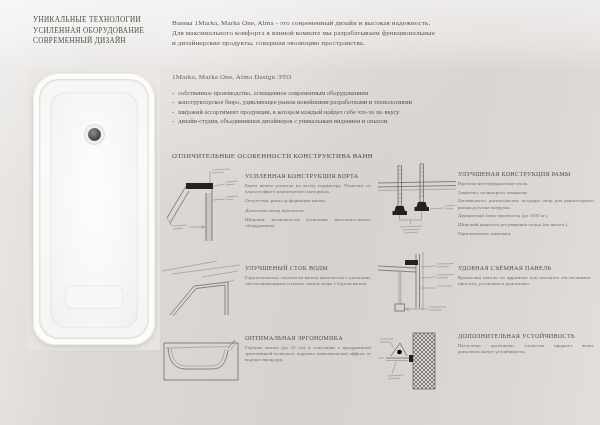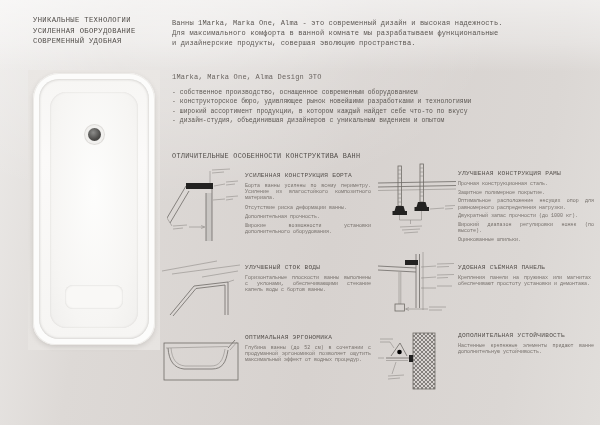--- a/index.html
+++ b/index.html
@@ -1,18 +1,18 @@
 <!DOCTYPE html>
 <html><head>
 <meta charset="utf-8">
 <style>
   html,body{margin:0;padding:0;background:#b9b4b1;}
   .page{
     position:relative;width:600px;height:425px;overflow:hidden;
-    font-family:Liberation Mono, monospace;color:#55504c;
+    font-family:Liberation Serif, serif;color:#55504c;
     background:
       linear-gradient(180deg, rgba(255,255,255,.55) 0%, rgba(255,255,255,.30) 10%, rgba(255,255,255,0) 17%),
       radial-gradient(120% 90% at 28% 8%, rgba(255,255,255,.40), rgba(255,255,255,0) 45%),
       linear-gradient(100deg,#eceae8 0%,#ddd9d6 20%,#d7d2cf 55%,#dbd7d4 85%,#e1dedb 100%);
   }
   .abs{position:absolute;}
 
   
   .tagline{left:33px;top:15px;font-size:7.2px;line-height:10.7px;letter-spacing:.35px;color:#4f4b47;}
   .intro{left:172px;top:18px;font-size:7px;line-height:10px;letter-spacing:.15px;color:#5b5652;white-space:nowrap;}
@@ -57,21 +57,21 @@
   .diag .panelfill{fill:#c9c6c3;stroke:none;}
 </style>
 </head>
 <body>
 
 <div class="page">
 
   <div class="abs tagline">
     <div>УНИКАЛЬНЫЕ ТЕХНОЛОГИИ</div>
     <div>УСИЛЕННАЯ ОБОРУДОВАНИЕ</div>
-    <div>СОВРЕМЕННЫЙ УДОБНАЯ</div>
+    <div>СОВРЕМЕННЫЙ ДИЗАЙН</div>
   </div>
 
   <div class="abs intro">
     <div>Ванны 1Marka, Marka One, Alma - это современный дизайн и высокая надежность.</div>
     <div>Для максимального комфорта в ванной комнате мы разрабатываем функциональные</div>
     <div>и дизайнерские продукты, совершая эволюцию пространства.</div>
   </div>
 
   <div class="abs tub-photo">
     <div class="tub-outer">

